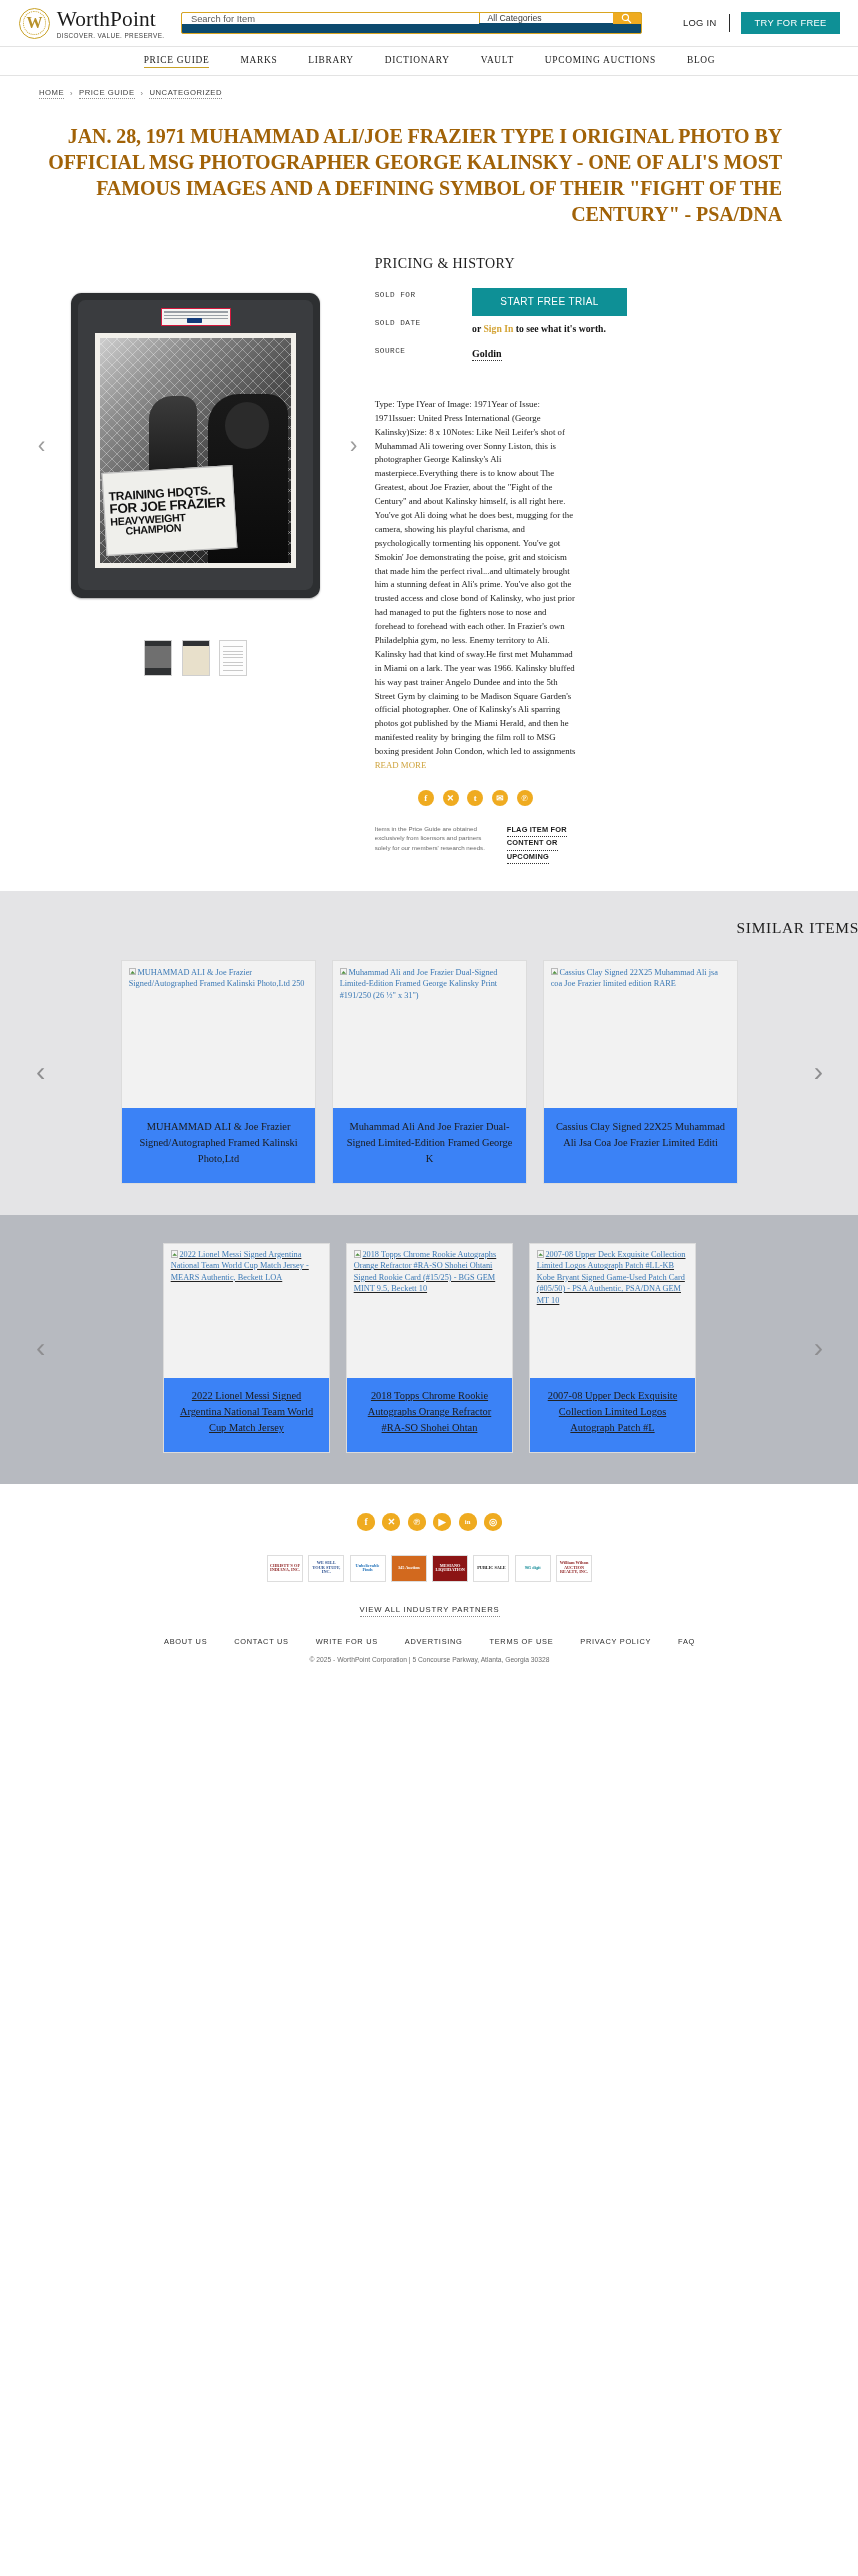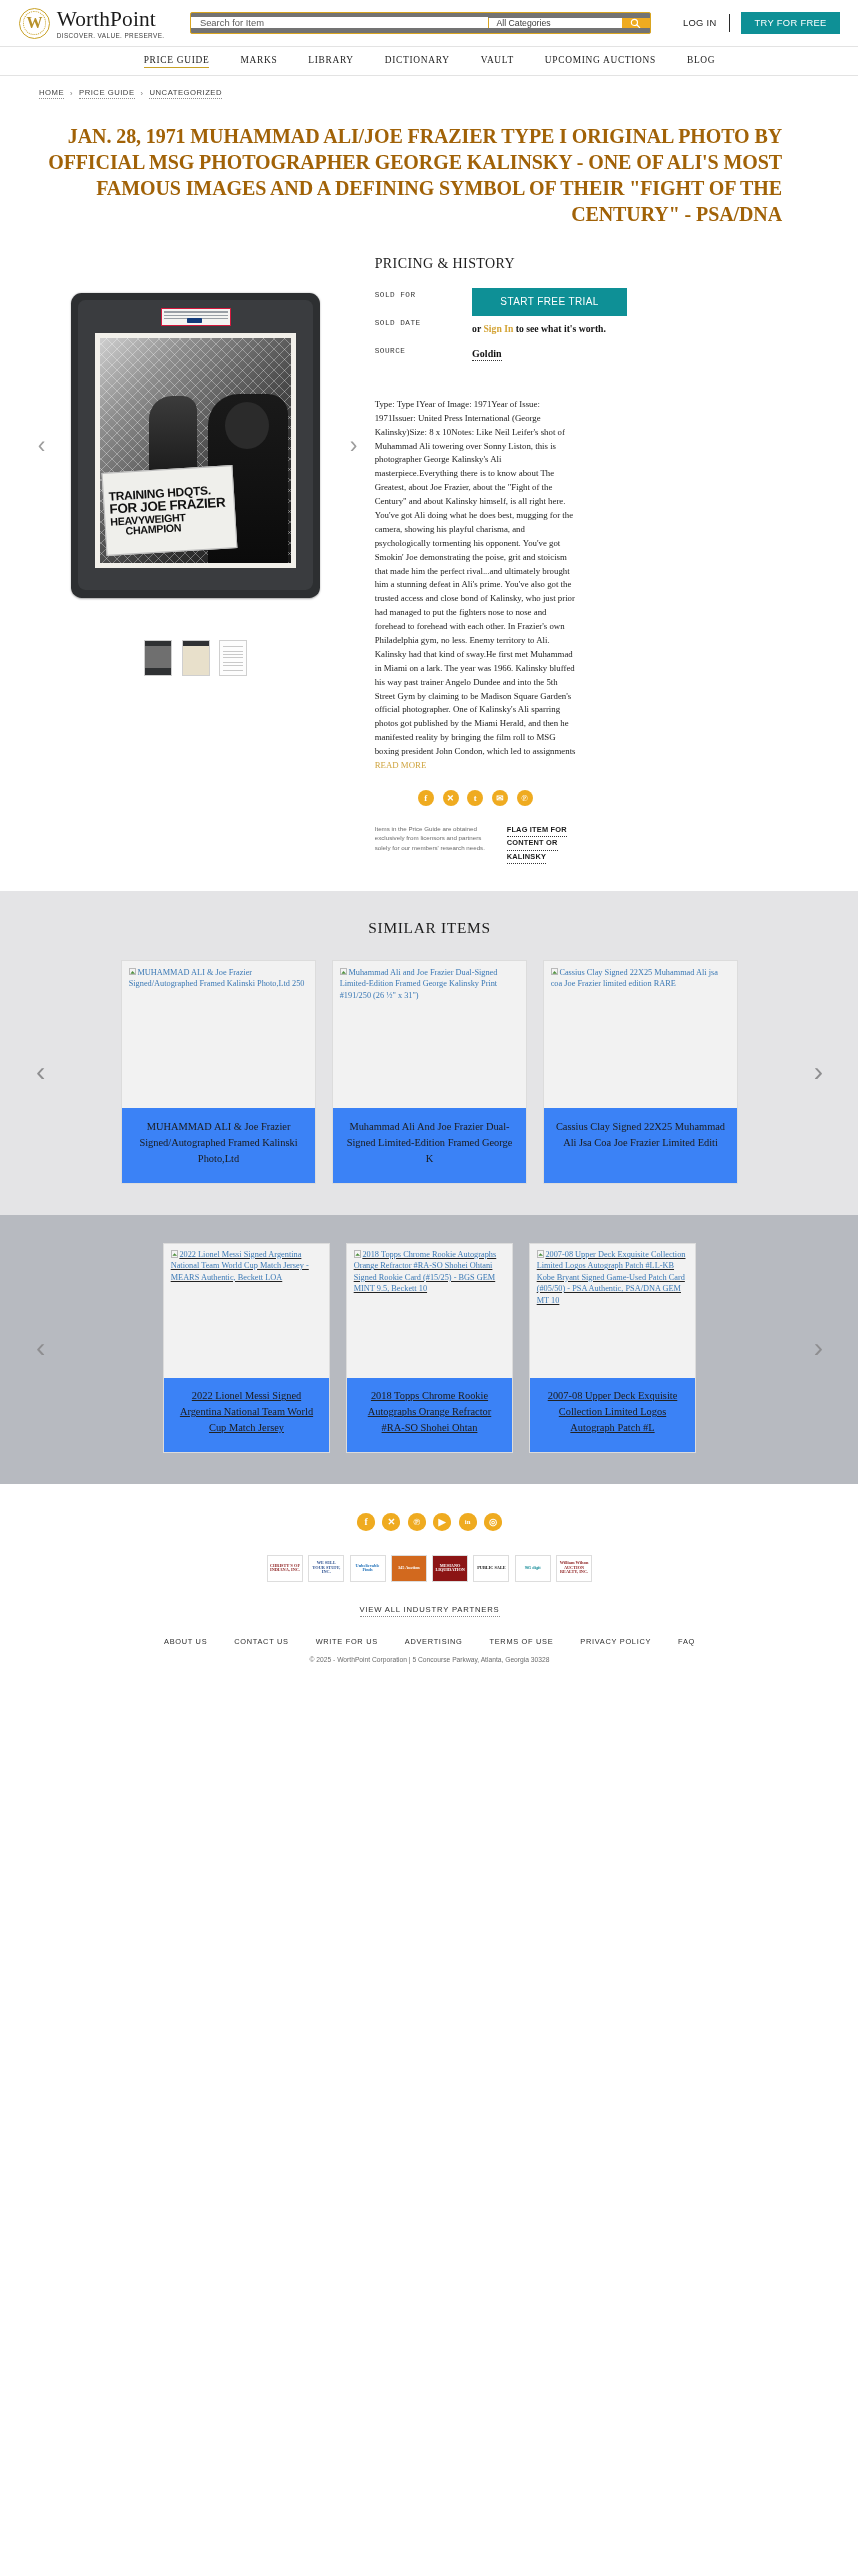--- a/index.html
+++ b/index.html
@@ -41,24 +41,24 @@
   .brand-name {
     font-family:"Liberation Serif", serif;
     font-size:21.4px; line-height:21.4px; color:#1b1b1b; letter-spacing:0.1px;
   }
   .brand-tag {
     font-size:6.4px; letter-spacing:0.4px; color:#3a3a3a; margin-top:1.3px;
     text-align:right;
   }
 
   .searchbar {
-    margin-left:25px;
-    display:flex; align-items:center; height:21.4px;
+    margin-left:16px;
+    display:flex; align-items:flex-start; height:21.4px;
     border:0.7px solid #d9a520; border-radius:2px; overflow:hidden;
-    width:461px; background:#737373;
+    width:461px; background:#0c4a6e;
   }
   .search-input {
     flex:1; border:0; outline:0; padding:0 9.4px;
     font-size:9.4px; color:#3b3b3b; font-family:"Liberation Sans", sans-serif;
     background:#fff;
   }
   .search-input::placeholder { color:#5a5a5a; }
   .search-cat {
     width:134px; border-left:0.7px solid #d9a520; display:flex; align-items:center;
     padding:0 8px; font-size:8.7px; color:#3b3b3b; background:#fff; cursor:pointer;
@@ -261,21 +261,21 @@
     font-size:7.4px; font-weight:bold; letter-spacing:0.2px; color:#1b1b1b;
     line-height:1.7; cursor:pointer; width:80px;
   }
   .flag span { border-bottom:0.7px dotted #333; display:inline-block; }
 
   
   .section { padding:28px 0 31px 0; }
   .sec-similar { background:#e4e4e6; margin-top:27px; }
   .sec-goldin  { background:#b7bac0; }
   .sec-title {
-    text-align:center; font-family:"Liberation Serif", serif;
+    text-align:right; font-family:"Liberation Serif", serif;
     font-size:15.4px; letter-spacing:0.7px; color:#1d1d1d; margin-bottom:23px;
   }
   .carousel { position:relative; display:flex; justify-content:center; gap:16px; }
   .carousel .c-arrow {
     position:absolute; top:50%; transform:translateY(-50%);
     font-size:28px; color:#8e8e90; cursor:pointer; user-select:none; line-height:1;
   }
   .carousel .c-arrow.left { left:36px; }
   .carousel .c-arrow.right { right:36px; }
 
@@ -461,21 +461,21 @@
         <div class="sicon">t</div>
         <div class="sicon">✉</div>
         <div class="sicon">℗</div>
       </div>
 
     <div class="disclaimer-row">
       <div class="disclaimer">Items in the Price Guide are obtained exclusively from licensors and partners solely for our members' research needs.</div>
       <div class="flag">
         <span>FLAG ITEM FOR</span><br>
         <span>CONTENT OR</span><br>
-        <span>KALINSKY</span>
+        <span>UPCOMING</span>
       </div>
     </div>
   </div>
 </div>
 
 <div class="section sec-similar">
   <div class="sec-title">SIMILAR ITEMS</div>
   <div class="carousel">
     <div class="c-arrow left">‹</div>
     <div class="c-arrow right">›</div>

